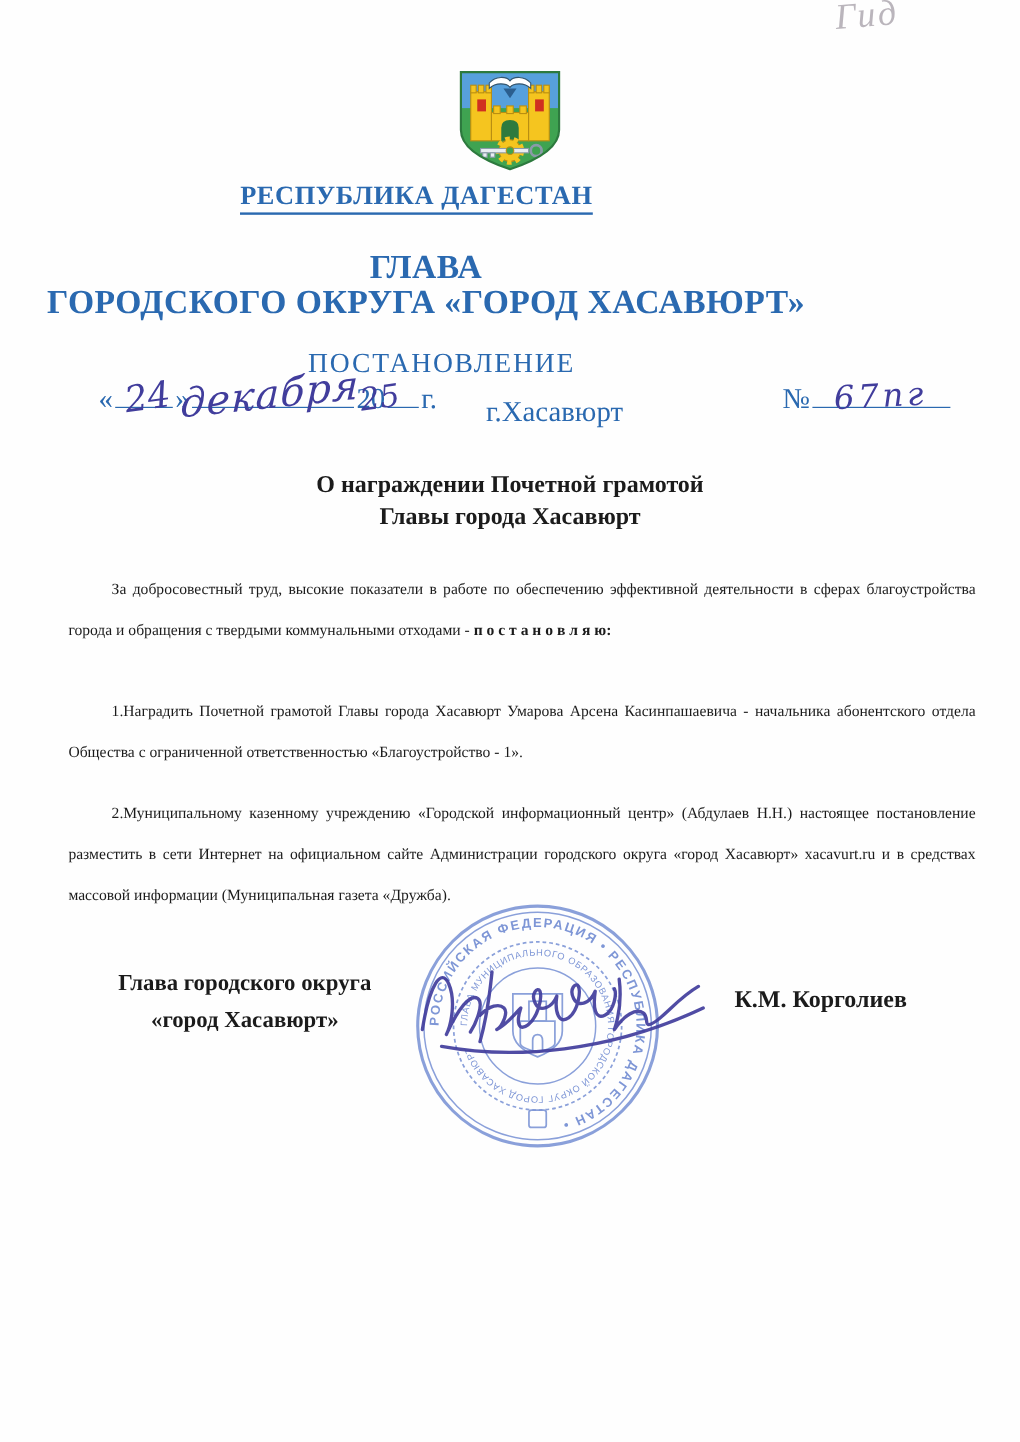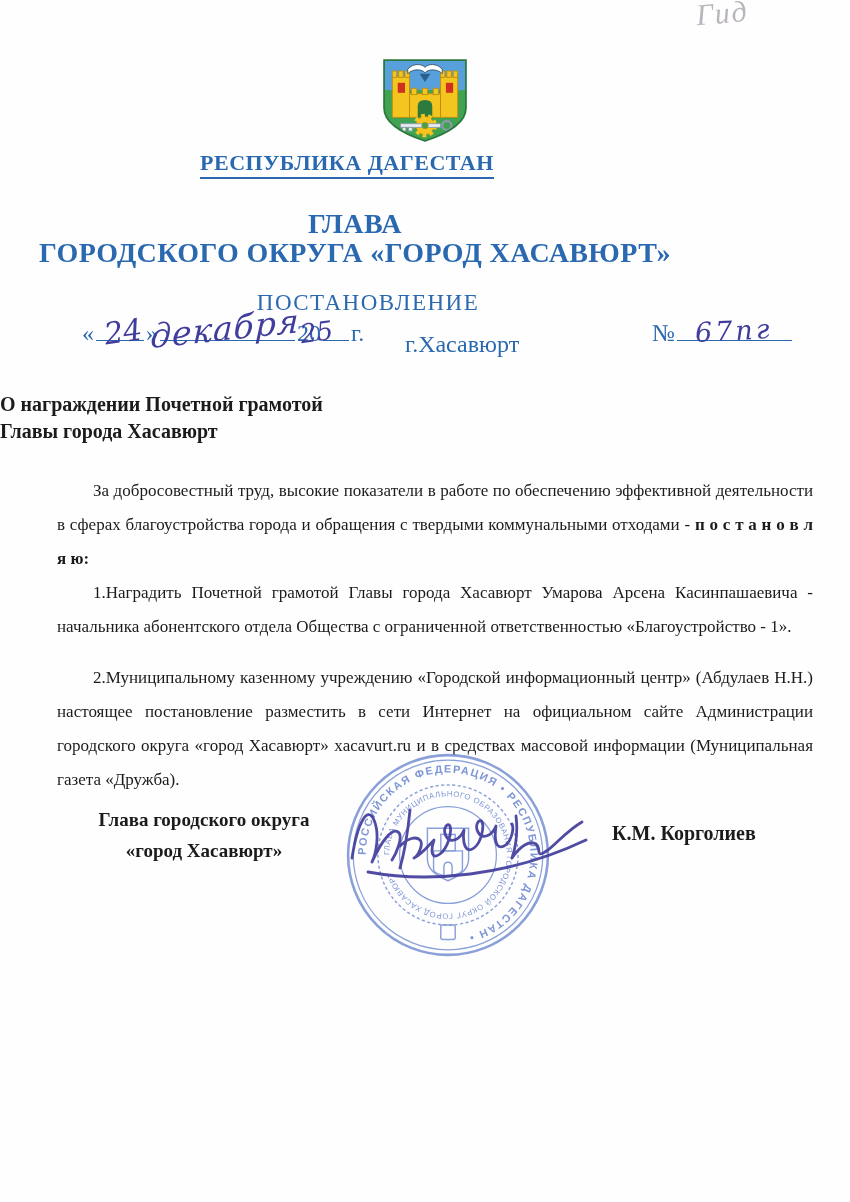--- a/index.html
+++ b/index.html
@@ -39,26 +39,26 @@
   .hand{
     position:absolute;font-family:"DejaVu Serif",serif;font-style:italic;
     color:#413d9c;white-space:nowrap;
   }
   .hand-day{left:104px;top:314px;font-size:30px;transform:rotate(-8deg);}
   .hand-month{left:150px;top:309px;font-size:33px;transform:rotate(-6deg) skewX(-8deg);letter-spacing:1px;}
   .hand-year{left:300px;top:317px;font-size:26px;transform:rotate(-8deg);}
   .hand-number{left:695px;top:315px;font-size:27px;transform:rotate(-3deg);letter-spacing:3px;}
   
   .doc-title{
-    position:absolute;left:0;top:391px;width:850px;text-align:left;
+    position:absolute;left:0;top:391px;width:850px;text-align:center;
     font-size:20px;font-weight:bold;line-height:27px;
   }
   .body-par{
     position:absolute;left:57px;width:756px;margin:0;
-    font-size:17px;line-height:34px;text-align:justify;text-indent:36px;
+    font-size:13px;line-height:34px;text-align:justify;text-indent:36px;
   }
   .p1{top:474px;} .p2{top:576px;} .p3{top:661px;}
   .bold-spaced{font-weight:bold;}
   
   .sig-post{
     position:absolute;left:54px;top:804px;width:300px;text-align:center;
     font-size:19px;font-weight:bold;line-height:31px;
   }
   .sig-name{
     position:absolute;left:612px;top:822px;font-size:20px;font-weight:bold;

